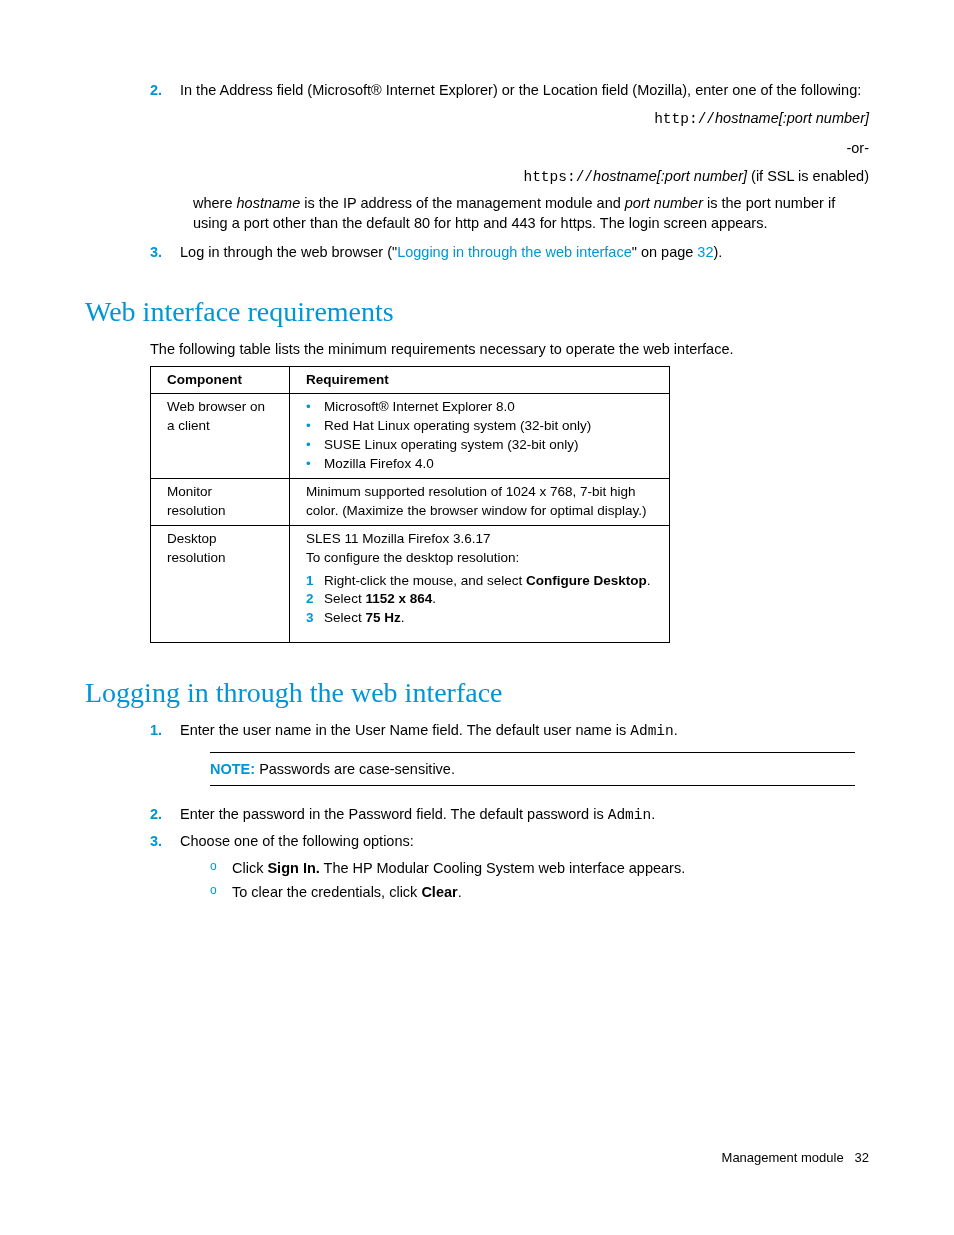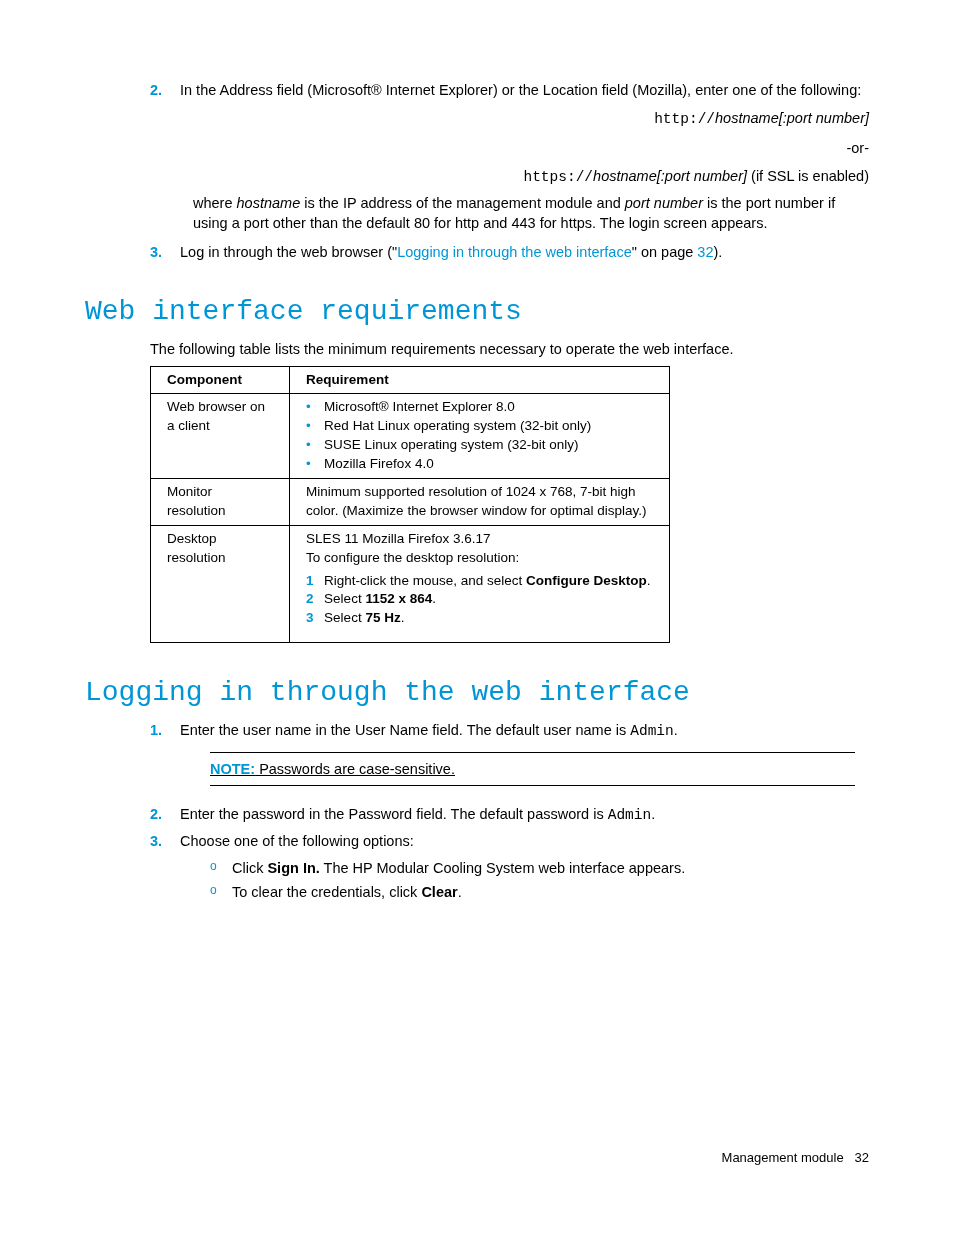--- a/index.html
+++ b/index.html
@@ -17,21 +17,21 @@
   }
   .num-item { display: flex; margin-bottom: 6px; }
   .num-marker { color: #0096d6; font-weight: bold; min-width: 30px; margin-left: 65px; }
   .num-body { flex: 1; }
   .indent-code { margin-left: 69px; margin-bottom: 6px; margin-top: 8px; text-align: right; }
   .mono { font-family: "Courier New", monospace; }
   .ital { font-style: italic; }
   .where-para { margin-left: 108px; margin-top:6px; }
   .link { color: #0096d6; }
   h2 {
-    font-family: Liberation Mono, monospace;
+    font-family: Liberation Serif, serif;
     font-weight: 300;
     font-size: 28px;
     color: #0096d6;
     margin: 30px 0 8px 0;
   }
   .intro { margin-left: 65px; margin-bottom: 6px; }
   table.req {
     border-collapse: collapse;
     margin-left: 65px;
     width: 520px;
@@ -49,21 +49,20 @@
   ul.bullets li { padding-left: 0; }
   ol.inner { list-style: none; padding: 0; margin: 4px 0 10px 0; }
   ol.inner li { padding-left: 18px; text-indent: -18px; }
   ol.inner .n { color: #0096d6; font-weight: bold; display:inline-block; width:18px; text-indent:0; }
   .note-block {
     border-top: 1px solid #000;
     border-bottom: 1px solid #000;
     padding: 6px 0;
     margin: 10px 0 18px 125px;
     width: 645px;
-    text-decoration: underline;
   }
   .note-label { color: #0096d6; font-weight: bold; }
   .circ-item { display: flex; margin-left: 125px; margin-bottom: 4px; }
   .circ-marker { color: #0096d6; min-width: 22px; font-size: 12px; }
   .footer { position: absolute; bottom: 68px; right: 85px; font-size: 13px; }
 </style>
 </head>
 <body>
 
 <div class="num-item">

